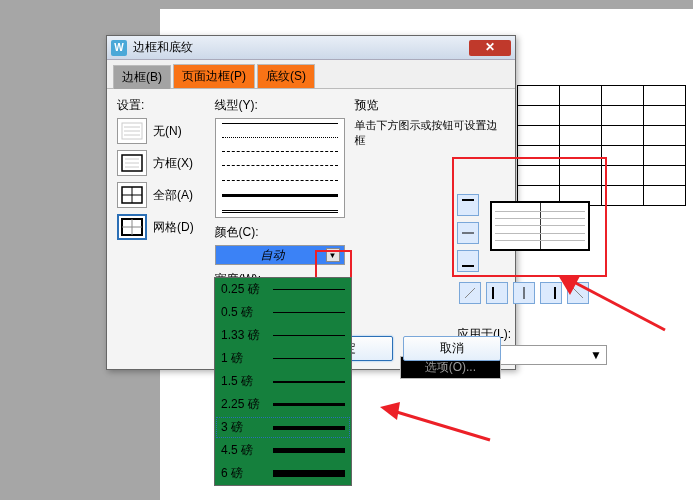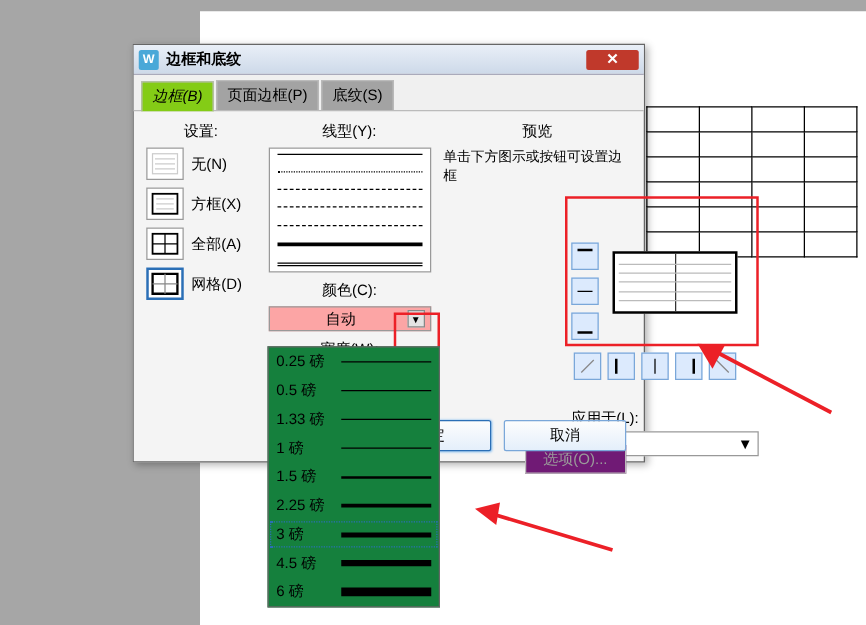--- a/index.html
+++ b/index.html
@@ -5,45 +5,45 @@
 * { box-sizing: border-box; margin: 0; padding: 0; font-family: "Microsoft YaHei", sans-serif; font-size: 12px; }
 body { background: #a6a6a6; width: 693px; height: 500px; position: relative; overflow: hidden; }
 
 .page-bg { position: absolute; background: #fff; left: 160px; top: 9px; width: 533px; height: 491px; }
 .doc-table { position: absolute; left: 517px; top: 85px; border-collapse: collapse; }
 .doc-table td { border: 1px solid #000; width: 42px; height: 20px; }
 
 .dialog { position: absolute; left: 106px; top: 35px; width: 410px; height: 335px; background: #f4f4f4; border: 1px solid #666; box-shadow: 2px 2px 6px rgba(0,0,0,0.3); }
 .titlebar { height: 24px; background: linear-gradient(#e9eff7,#cdd9e9); display: flex; align-items: center; padding: 0 4px; border-bottom: 1px solid #aab; }
 .titlebar .logo { width: 16px; height: 16px; background: #4aa8d8; border-radius: 2px; margin-right: 6px; display:flex;align-items:center;justify-content:center;color:#fff;font-size:10px;font-weight:bold;}
-.titlebar .title { flex: 1; font-weight: bold; }
+.titlebar .title { flex: 1; }
 .titlebar .close { width: 42px; height: 16px; background: #c0392b; border-radius: 2px; color: #fff; text-align: center; line-height: 14px; font-weight: bold; cursor: pointer; }
 
 .tabs { display: flex; gap: 2px; padding: 4px 6px 0 6px; border-bottom: 1px solid #bbb; background:#f0f0f0; }
-.tab { padding: 3px 8px; border: 1px solid #bbb; border-bottom: none; background: #a3a3a3; cursor: pointer; }
-.tab.active { background: #84cc16; position: relative; top: 1px; font-style: italic; }
+.tab { padding: 3px 8px; border: 1px solid #bbb; border-bottom: none; background: #f97316; cursor: pointer; }
+.tab.active { background: #a3a3a3; position: relative; top: 1px; }
 
 .body { padding: 8px 10px; display: flex; gap: 10px; }
 .col { display: flex; flex-direction: column; }
-.section-label { margin-bottom: 4px; text-align: center; }
+.section-label { margin-bottom: 4px; }
 
 .setting-list { display: flex; flex-direction: column; gap: 6px; }
 .setting-item { display: flex; align-items: center; gap: 6px; cursor: pointer; }
 .setting-item .ico { width: 30px; height: 26px; border: 1px solid #999; background: #fff; display:flex;align-items:center;justify-content:center; }
 .setting-item.sel .ico { border: 2px solid #2b6fb6; }
 .ico svg { width: 22px; height: 18px; }
 
 .linebox { width: 130px; height: 100px; border: 1px solid #999; background: #fff; padding: 4px 6px; overflow: hidden; display:flex;flex-direction:column;justify-content:space-between;}
 .linebox .ln { border-top: 1px solid #000; height:0; }
 .linebox .ln.dash { border-top: 1px dashed #000; }
 .linebox .ln.dot { border-top: 1px dotted #000; }
 .linebox .ln.thick { border-top: 3px solid #000; }
 .linebox .ln.dbl { border-top: 3px double #000; }
 
-.dropdown { width: 130px; height: 20px; border: 1px solid #999; background: #fca5a5; display: flex; align-items: center; padding: 0 4px; cursor: pointer; }
+.dropdown { width: 130px; height: 20px; border: 1px solid #999; background: #3b82f6; display: flex; align-items: center; padding: 0 4px; cursor: pointer; font-style: italic; }
 .dropdown .dd-txt { flex: 1; text-align: center; }
 .dropdown .arrow, .width-sel .arrow { width: 14px; height: 14px; background:#e4e4e4; border:1px solid #888; display:flex;align-items:center;justify-content:center; font-size:8px;}
 
 .width-sel { width: 130px; height: 20px; border: 1px solid #2b6fb6; background: #fff; display: flex; align-items: center; padding: 0 4px; cursor: pointer; }
 .width-sel .wtxt { width: 44px; }
 .width-sel .wbar { flex: 1; height: 3px; background: #000; margin: 0 3px; }
 
 .width-list { position: absolute; left: 214px; top: 277px; width: 138px; background: #15803d; border: 1px solid #666; z-index: 50; }
 .width-list .wrow { display: flex; align-items: center; padding: 3px 6px; cursor: pointer; }
 .width-list .wrow .wl { width: 52px; }
@@ -56,21 +56,21 @@
 .pv-side { position:absolute; left: 350px; top: 158px; display:flex; flex-direction:column; gap:6px;}
 .pv-side .pbtn, .pv-bottom .pbtn { width:22px; height:22px; border:1px solid #7aa7d9; background:#dceafd; cursor:pointer; display:flex;align-items:center;justify-content:center;}
 .pv-bottom { position:absolute; left:352px; top:246px; display:flex; gap:5px;}
 .pv-table { position:absolute; left:383px; top:165px; width:100px; height:50px; border:2px solid #000; background:#fff;}
 .pv-table::before{content:"";position:absolute;left:50%;top:0;bottom:0;border-left:1px solid #333;}
 .pv-row{position:absolute;left:3px;right:3px;border-top:1px solid #bbb;}
 
 .apply-row { position:absolute; left: 350px; top: 290px; width: 150px; }
 .apply-dd { width: 150px; height: 20px; border:1px solid #999; background:#fff; display:flex; align-items:center; padding:0 4px; cursor:pointer; margin-top:2px;}
 .apply-dd .dd-txt{flex:1;}
-.opts-btn{position:absolute; right:14px; top:320px; padding:2px 14px; border:1px solid #bbb; background:#701a75; color:#9a9a9a;}
+.opts-btn{position:absolute; right:14px; top:320px; padding:2px 24px; border:1px solid #bbb; background:#000000; color:#9a9a9a;}
 
 .dlg-buttons { position: absolute; right: 14px; bottom: 8px; display: flex; gap: 10px; }
 .btn { padding: 3px 36px; border: 1px solid #7aa7d9; background: linear-gradient(#fdfdfd,#e4effb); cursor: pointer; border-radius:2px;}
 .btn.primary { border-color:#2b6fb6; box-shadow:0 0 2px #6fb2f0;}
 
 .arrow-svg{position:absolute;pointer-events:none;}
 </style>
 </head>
 <body>
 

